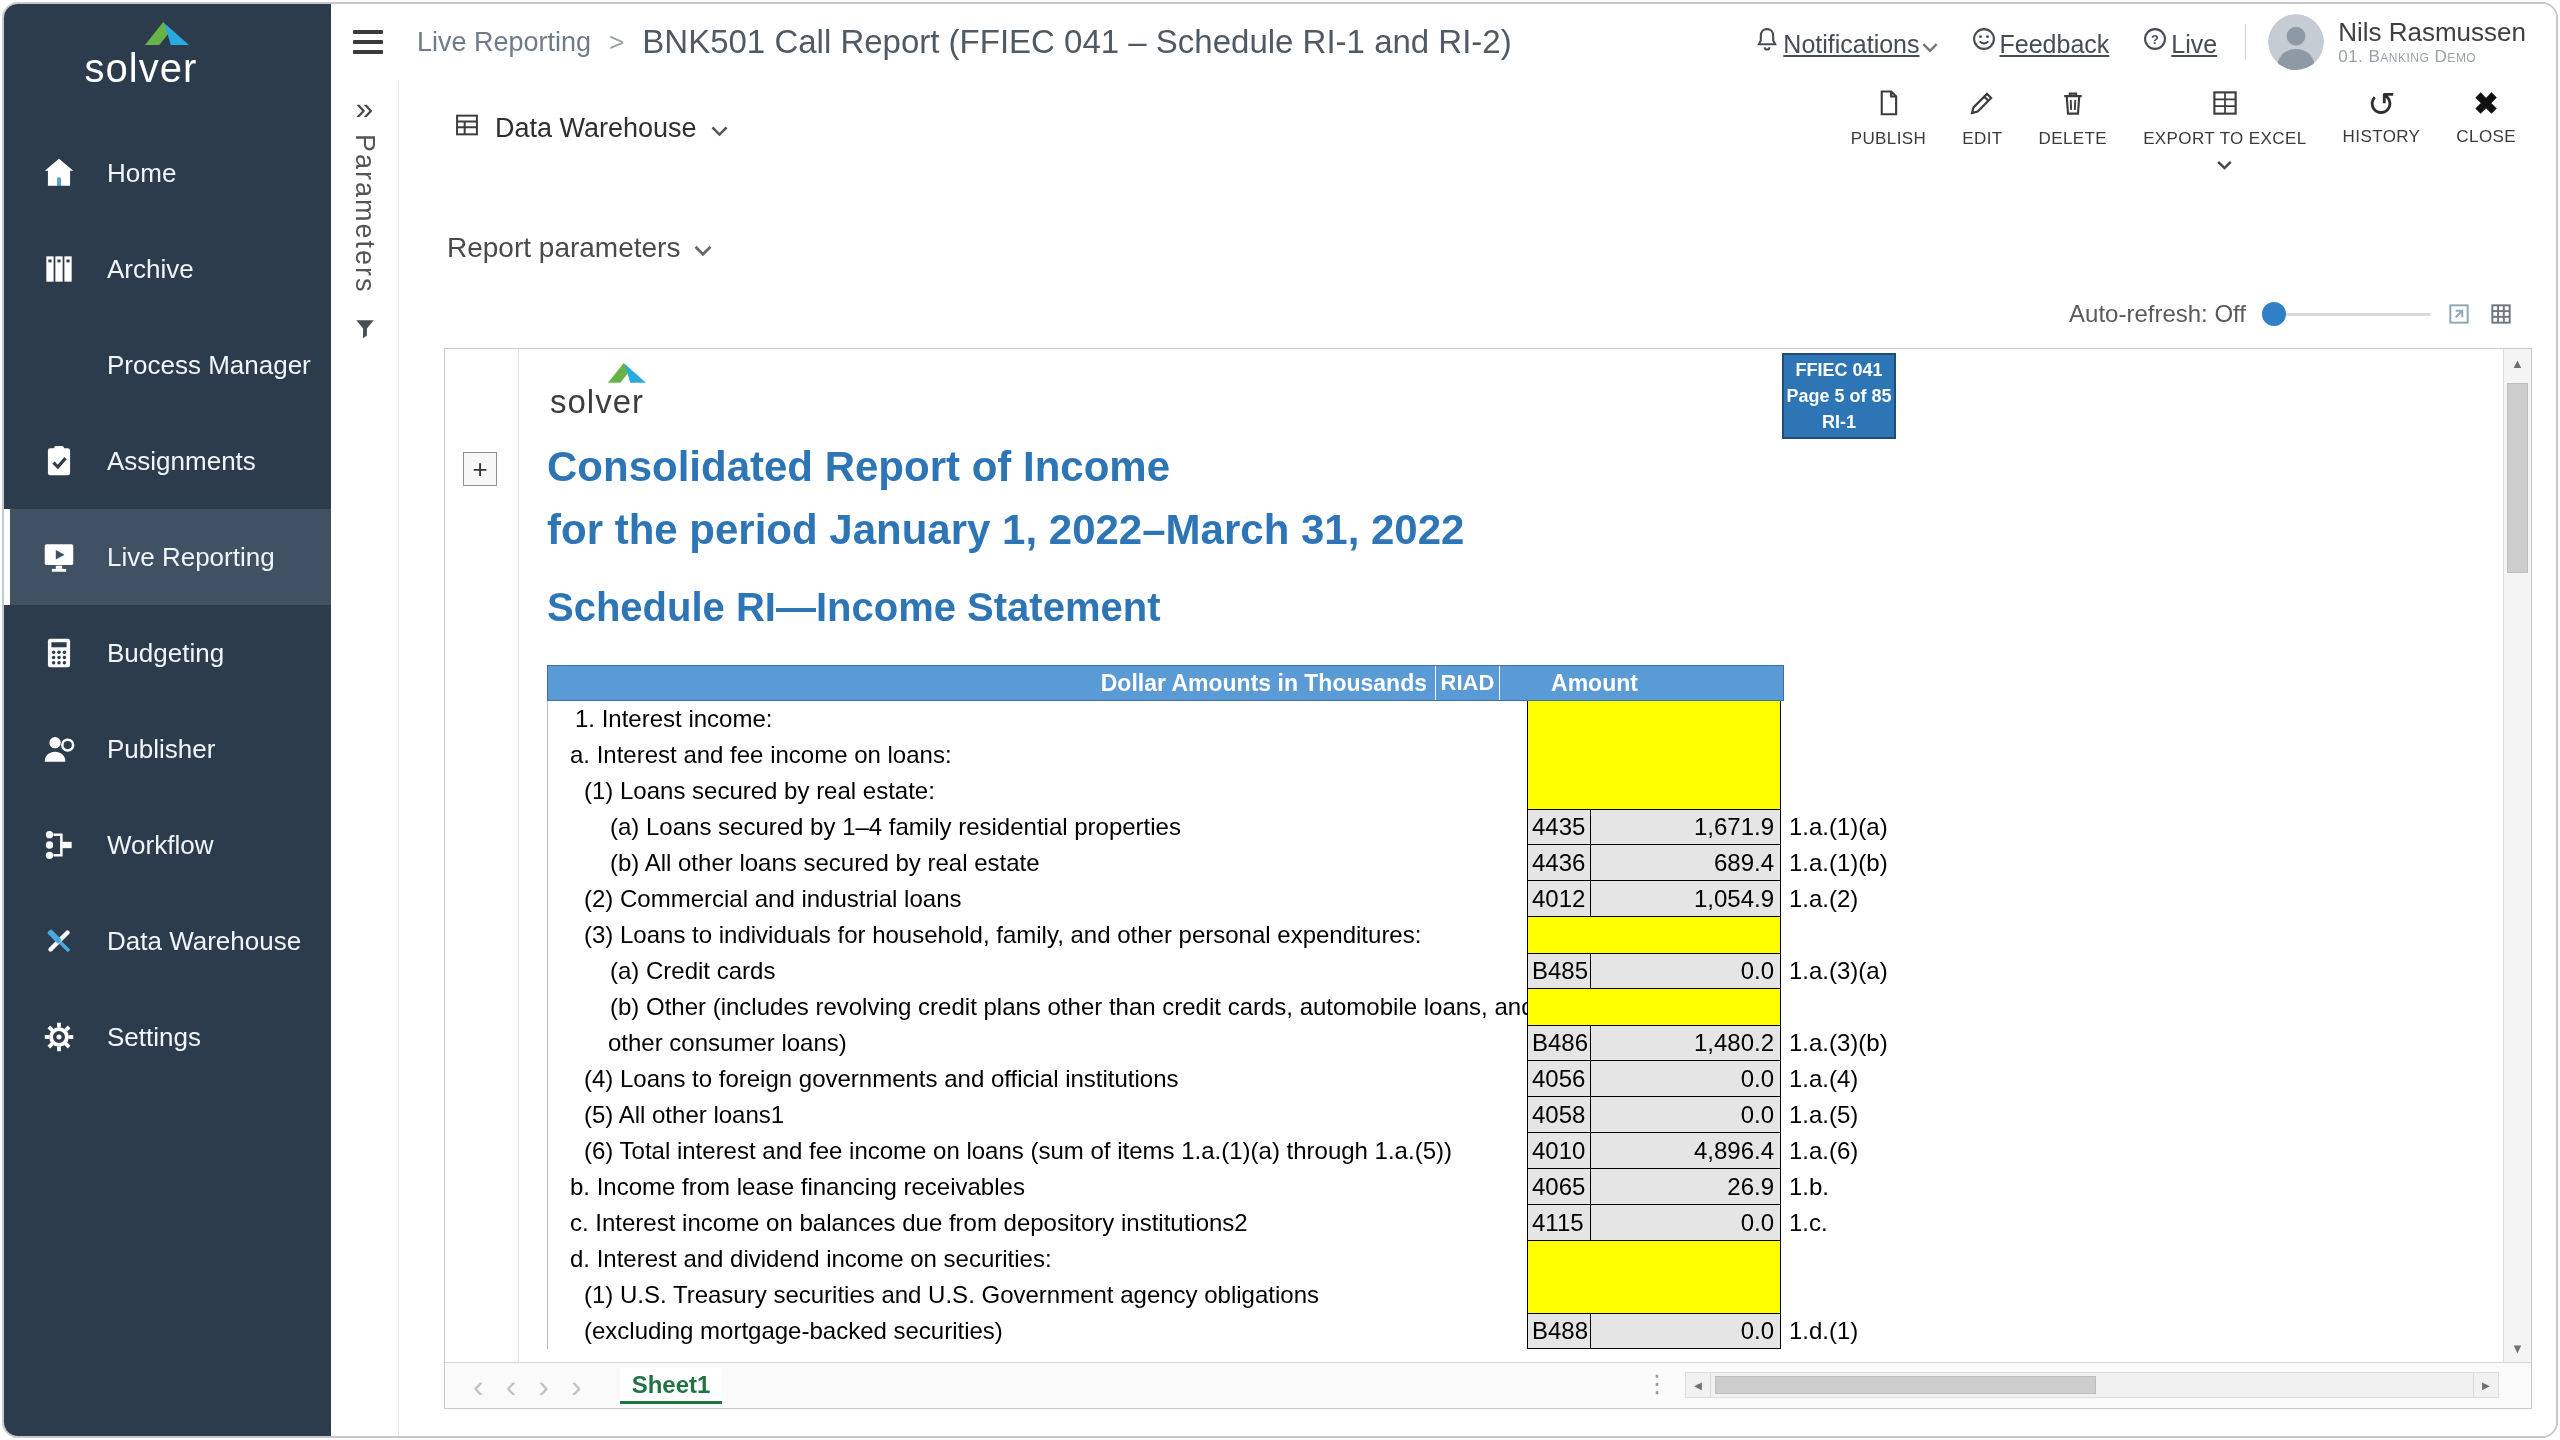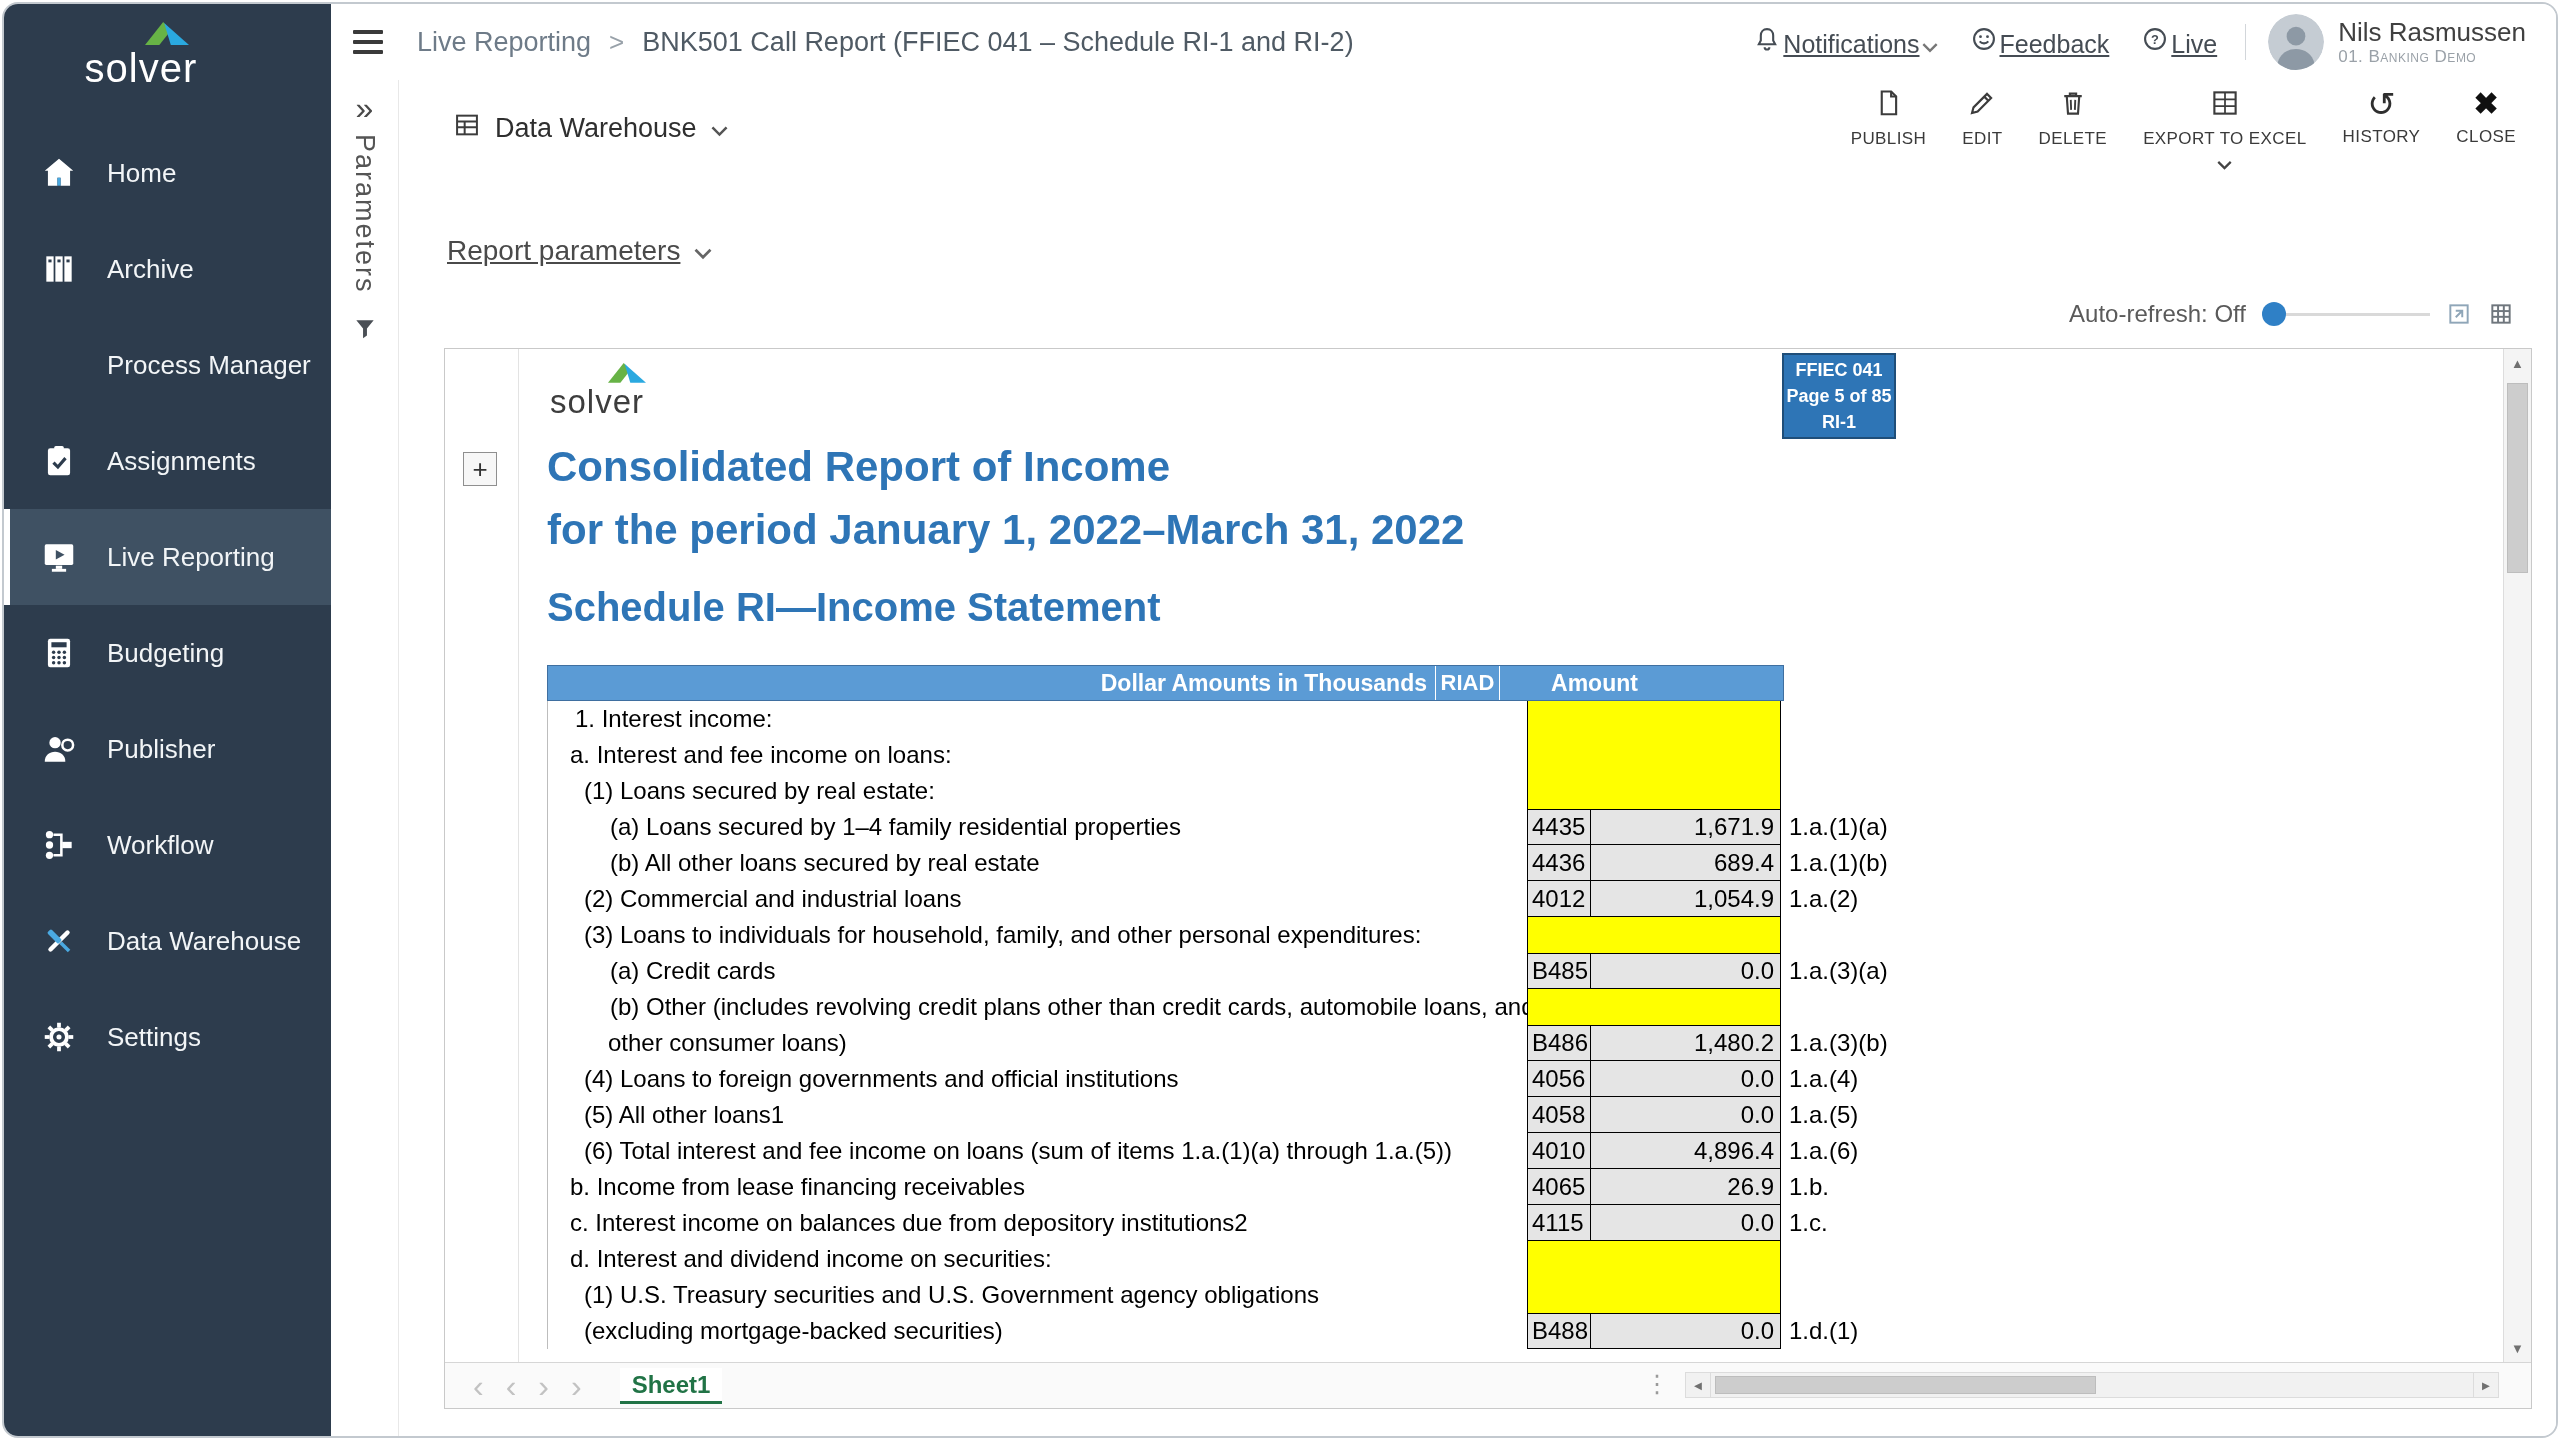--- a/index.html
+++ b/index.html
@@ -20,21 +20,21 @@
   .icon-slot { width: 44px; height: 44px; display: flex; align-items: center; justify-content: center; flex-shrink: 0; }
   .nav-label { font-size: 26px; color: #f2f5f7; margin-left: 26px; white-space: nowrap; }
 
   
   .content { flex: 1; display: flex; flex-direction: column; min-width: 0; background: #fff; }
   .topbar { height: 76px; display: flex; align-items: center; padding: 0 30px 0 22px; }
   .hamburger { width: 30px; display: flex; flex-direction: column; gap: 6px; cursor: pointer; }
   .hamburger i { display: block; height: 4px; background: #3a3a3a; border-radius: 1px; }
   .crumb-section { font-size: 27px; color: #6e7b88; margin-left: 34px; cursor: pointer; }
   .crumb-sep { margin: 0 18px; color: #98a1a9; font-size: 26px; }
-  .crumb-title { font-size: 27px; color: #4f5a64; white-space: nowrap; }
+  .crumb-title { font-size: 33px; color: #4f5a64; white-space: nowrap; }
   .topbar-right { margin-left: auto; display: flex; align-items: center; }
   .tb-item { display: flex; align-items: flex-end; gap: 2px; font-size: 25px; color: #454c54; padding: 0 16px; cursor: pointer; white-space: nowrap; text-decoration: underline; }
   .divider { width: 1px; height: 36px; background: #d2d6da; margin: 0 12px; }
   .user { display: flex; align-items: center; gap: 14px; padding-left: 10px; cursor: pointer; }
   .avatar { width: 56px; height: 56px; border-radius: 50%; overflow: hidden; flex-shrink: 0; }
   .user-name { font-size: 26px; color: #404040; line-height: 30px; }
   .user-org { font-size: 17px; color: #9aa1a8; font-variant: small-caps; letter-spacing: .5px; }
 
   .content-body { flex: 1; display: flex; min-height: 0; }
 
@@ -47,21 +47,21 @@
   
   .main { flex: 1; min-width: 0; display: flex; flex-direction: column; }
   .toolbar { height: 96px; display: flex; align-items: center; padding: 0 22px 0 54px; }
   .src-btn { display: flex; align-items: center; gap: 14px; font-size: 27px; color: #2f2f2f; cursor: pointer; }
   .actions { margin-left: auto; display: flex; align-items: flex-start; }
   .action { display: flex; flex-direction: column; align-items: center; gap: 7px; padding: 6px 18px 0; cursor: pointer; }
   .action .lbl { font-size: 17px; color: #3a3a3a; letter-spacing: .4px; white-space: nowrap; }
   .glyph-icon { font-size: 34px; line-height: 32px; color: #2f2f2f; }
   .glyph-close { font-size: 30px; line-height: 32px; color: #101010; font-weight: bold; }
 
-  .params-row { display: flex; align-items: center; gap: 14px; margin: 56px 0 0 48px; font-size: 28px; color: #4a4a4a; cursor: pointer; height: 38px; text-decoration: underline; }
+  .params-row { display: flex; align-items: flex-start; gap: 14px; margin: 56px 0 0 48px; font-size: 28px; color: #4a4a4a; cursor: pointer; height: 38px; }
 
   .refresh-row { display: flex; align-items: center; justify-content: flex-end; gap: 16px; margin: 24px 42px 0 0; height: 40px; }
   .refresh-label { font-size: 24px; color: #5a5a5a; }
   .slider { position: relative; width: 168px; height: 26px; cursor: pointer; }
   .slider .track { position: absolute; top: 12px; left: 0; right: 0; height: 3px; background: #d9d9d9; }
   .slider .knob { position: absolute; top: 1px; left: 0; width: 24px; height: 24px; border-radius: 50%; background: #2f80c6; }
   .mini-icon { cursor: pointer; display: flex; align-items: center; }
 
   
   .viewer { position: relative; margin: 14px 24px 0 45px; height: 1061px; border: 1px solid #c9c9c9; background: #fff; overflow: hidden; }

